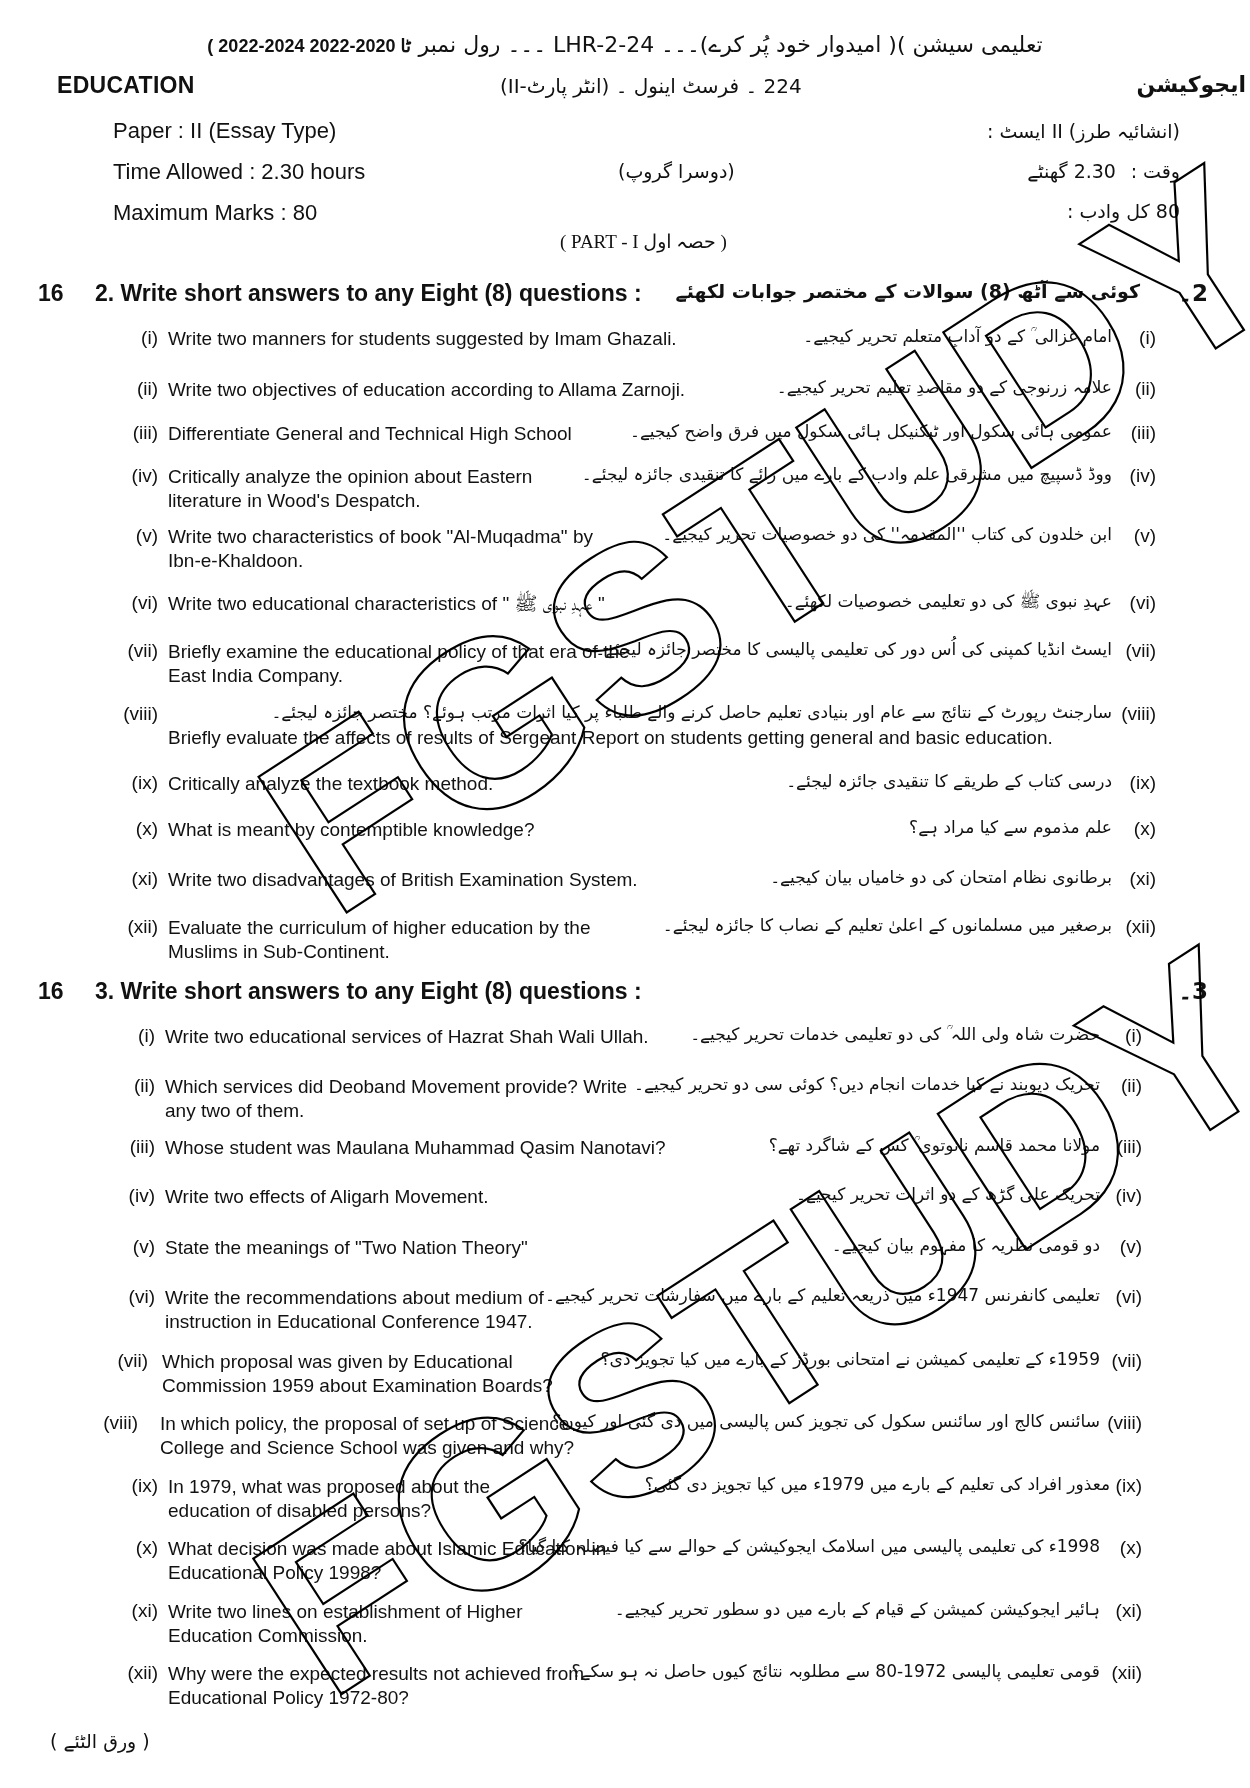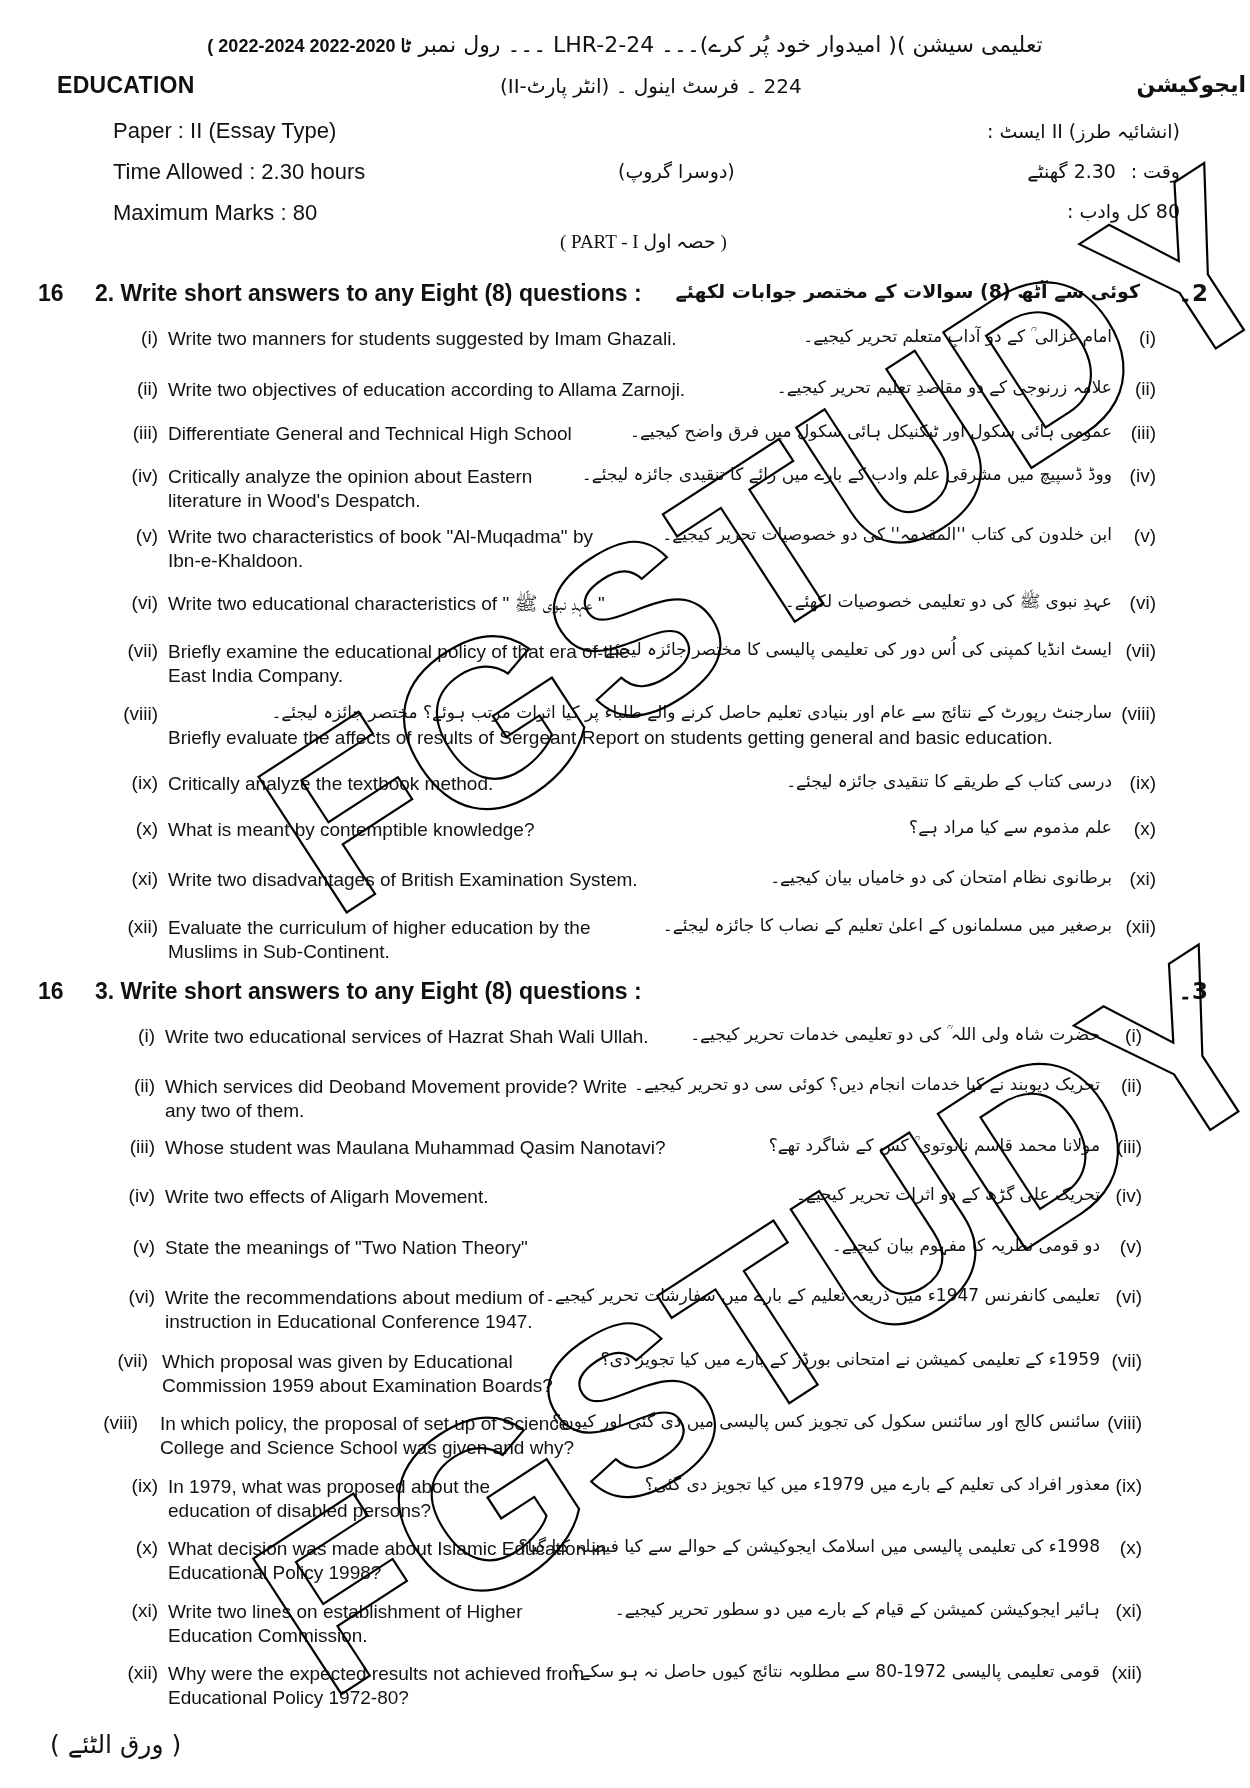--- a/index.html
+++ b/index.html
@@ -34,21 +34,21 @@
 
   .item-num { font-size: 19px; width: 70px; text-align: right; }
   .item-en { font-size: 19px; line-height: 24px; white-space: normal; }
   .item-num-r { font-size: 19px; }
   .item-ur { font-size: 17px; direction: rtl; text-align: right; }
 
   .watermark { position: absolute; left: 0; top: 0; width: 1250px; height: 1788px; pointer-events: none; }
   .wm-text { font-family: "Liberation Sans", sans-serif; font-weight: bold; font-size: 235px;
              fill: none; stroke: #000; stroke-width: 2.2px; letter-spacing: 4px; }
 
-  .footer-ur { left: 50px; top: 1730px; font-size: 25px; }
+  .footer-ur { left: 50px; top: 1730px; font-size: 19px; }
 </style>
 </head>
 <body>
 
 <div class="page">
 
   <div class="abs top-line">
     <span class="years">( 2022-2024 ٹا 2020-2022</span>
     <span class="urdu urdu-part">تعلیمی سیشن )( امیدوار خود پُر کرے)۔۔۔ LHR-2-24 ۔۔۔ رول نمبر</span>
   </div>

